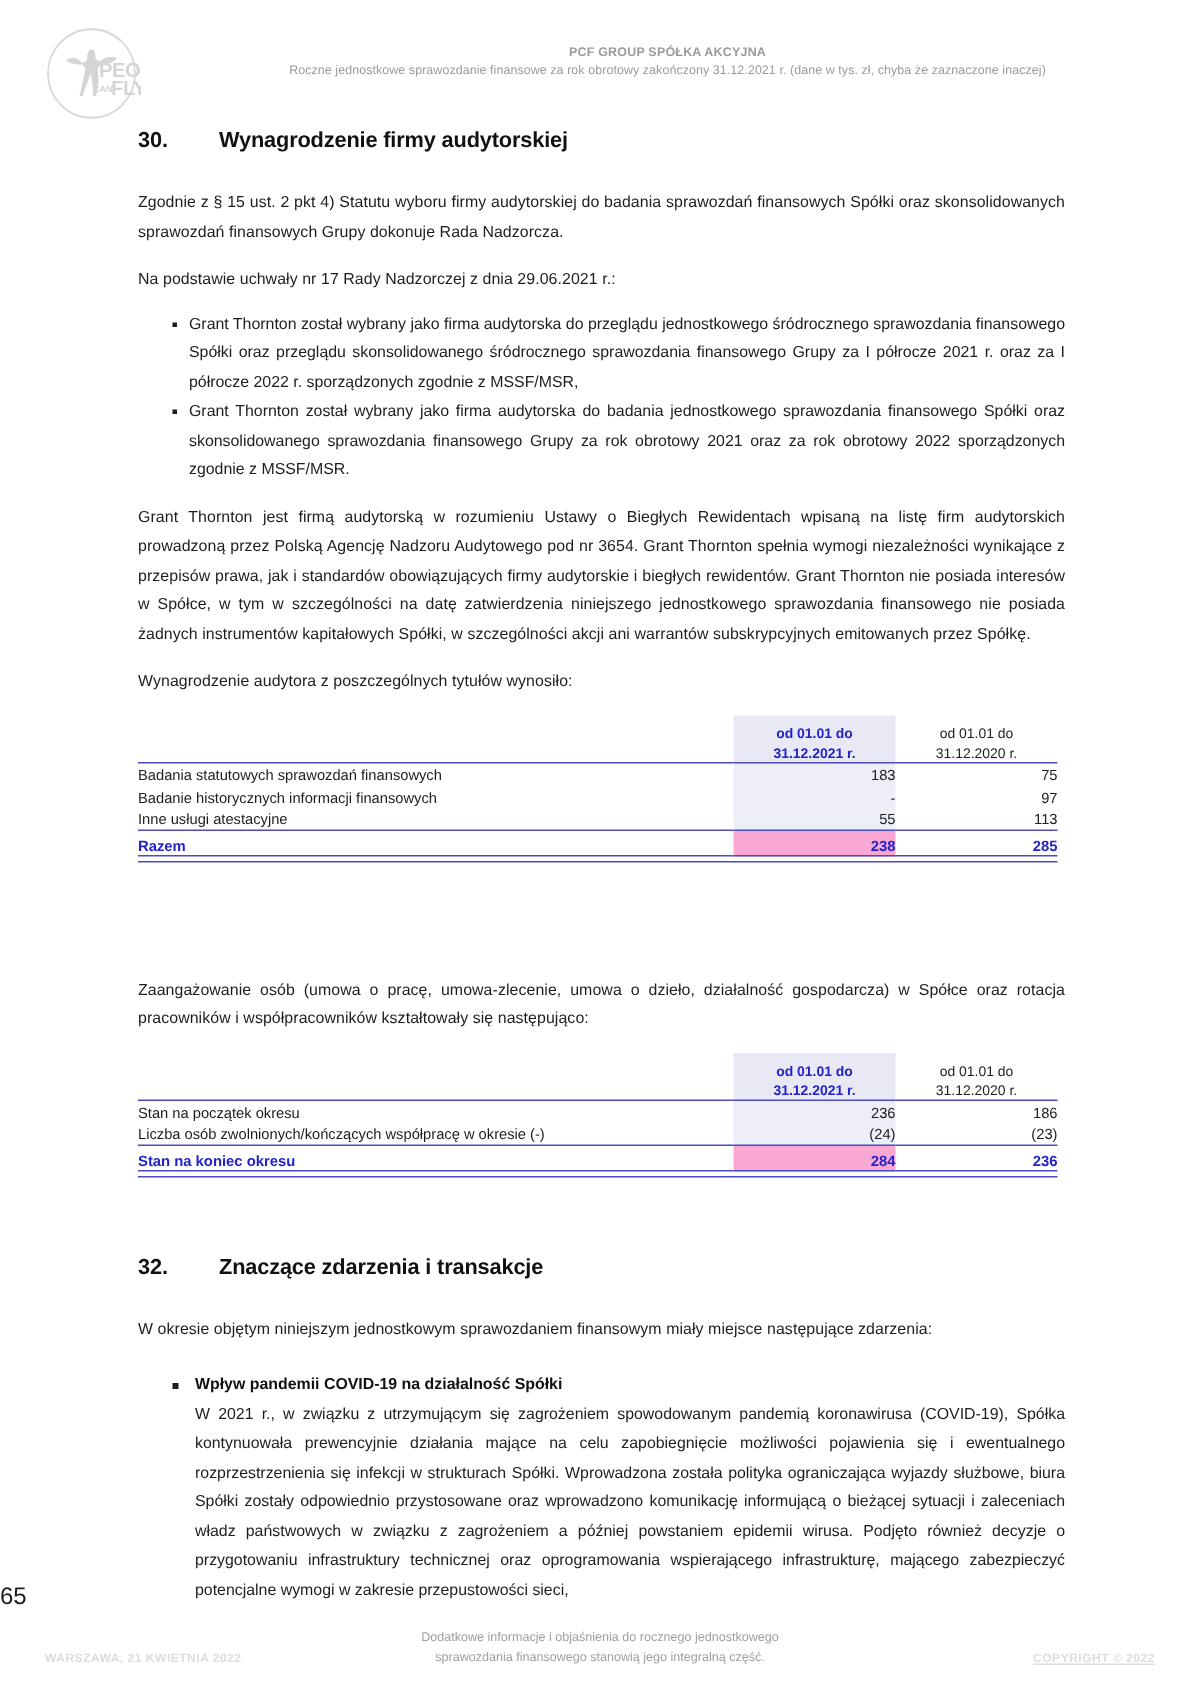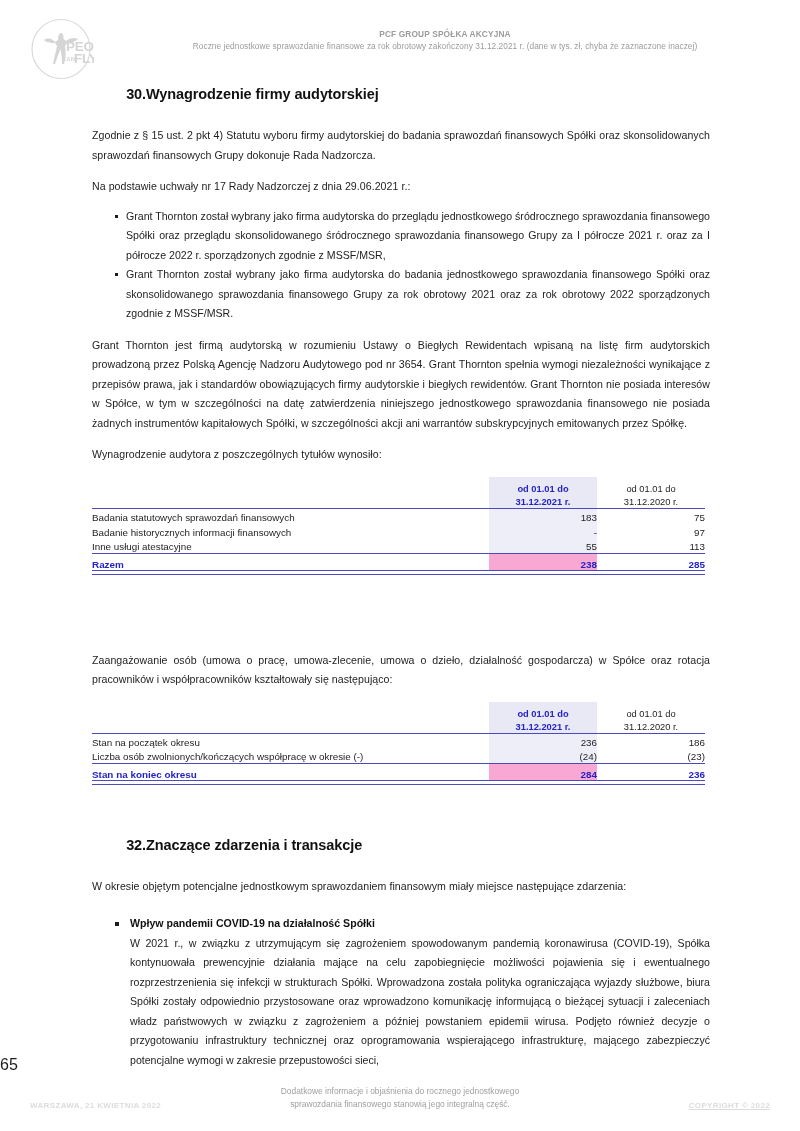--- a/index.html
+++ b/index.html
@@ -61,21 +61,21 @@
   h2.section-heading {
     font-size: 14.5px;
     font-weight: bold;
     color: #111;
     margin: 0;
     padding: 0;
     display: flex;
     align-items: baseline;
     letter-spacing: -0.1px;
   }
-  h2.section-heading .num { width: 54px; flex: 0 0 54px; text-align: right; }
+  h2.section-heading .num { width: 54px; flex: 0 0 54px; }
   h2.section-heading .ttl { flex: 1; }
 
   p.body {
     font-size: 10.6px;
     line-height: 19.5px;
     color: #1d1d1d;
     margin: 0;
     text-align: justify;
     letter-spacing: 0.005em;
   }
@@ -372,21 +372,21 @@
   <div class="tbl-underline"></div>
 
   <div class="spacer-52"></div>
 
   <h2 class="section-heading">
     <span class="num">32.</span>
     <span class="ttl">Znaczące zdarzenia i transakcje</span>
   </h2>
 
   <div class="spacer-24"></div>
-  <p class="body">W okresie objętym potencjalne jednostkowym sprawozdaniem finansowym miały miejsce następujące zdarzenia:</p>
+  <p class="body">W okresie objętym niniejszym jednostkowym sprawozdaniem finansowym miały miejsce następujące zdarzenia:</p>
   <div class="spacer-18"></div>
 
   <ul class="bullets-32">
     <li>
       <div class="sub-heading">Wpływ pandemii COVID-19 na działalność Spółki</div>
       <div class="sub-para">W 2021 r., w związku z utrzymującym się zagrożeniem spowodowanym pandemią koronawirusa (COVID-19), Spółka kontynuowała prewencyjnie działania mające na celu zapobiegnięcie możliwości pojawienia się i ewentualnego rozprzestrzenienia się infekcji w strukturach Spółki. Wprowadzona została polityka ograniczająca wyjazdy służbowe, biura Spółki zostały odpowiednio przystosowane oraz wprowadzono komunikację informującą o bieżącej sytuacji i zaleceniach władz państwowych w związku z zagrożeniem a później powstaniem epidemii wirusa. Podjęto również decyzje o przygotowaniu infrastruktury technicznej oraz oprogramowania wspierającego infrastrukturę, mającego zabezpieczyć potencjalne wymogi w zakresie przepustowości sieci,</div>
     </li>
   </ul>
 
 </div>

